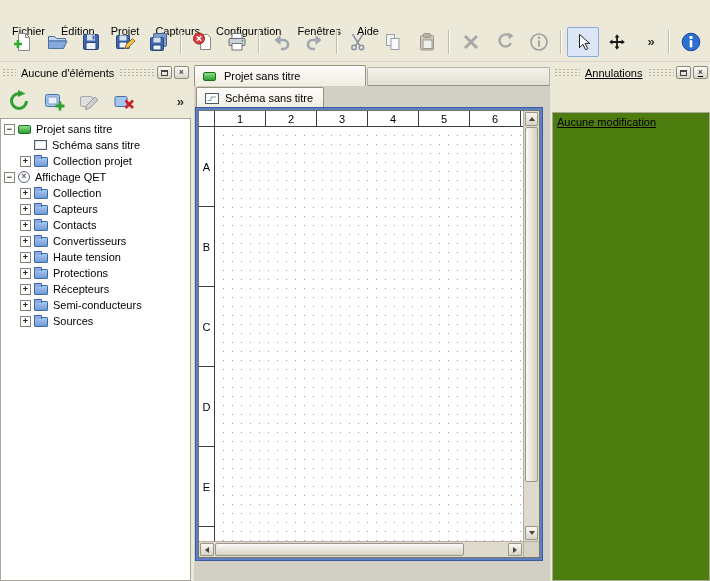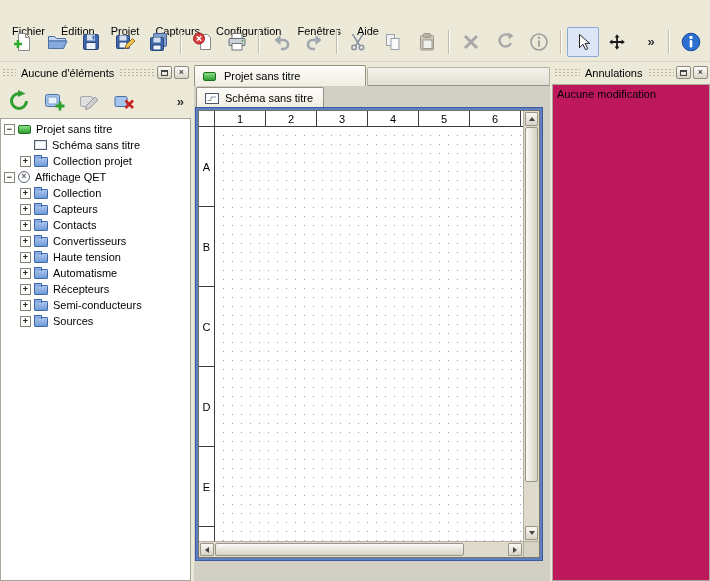--- a/index.html
+++ b/index.html
@@ -15,21 +15,21 @@
 .tbtn{width:32px;height:30px;display:flex;align-items:center;justify-content:center;border:1px solid transparent;border-radius:2px;margin:0 1px;flex:0 0 auto;}
 .tbtn.pressed{background:#dce6f6;border-color:#8aa8d8;}
 .tsep{width:2px;height:24px;margin:0 4px;border-left:1px solid #c0bcb0;border-right:1px solid #fdfcf8;flex:0 0 auto;}
 .chev{font-size:13px;font-weight:bold;color:#333;padding:0 3px;}
 .push-right{margin-left:auto;}
 .about-btn{margin-right:20px;}
 
 
 .dock{position:absolute;display:flex;flex-direction:column;}
 .dock-left{left:0;top:64px;width:191px;height:517px;}
-.dock-right{left:552px;top:64px;width:158px;height:517px;}
+.dock-right{left:552px;top:64px;width:158px;height:517px;text-decoration:underline;}
 .dock-title{flex:0 0 17px;display:flex;align-items:center;padding:0 2px;margin-bottom:3px;}
 .dots{flex:1;height:9px;align-self:center;background-image:radial-gradient(#b4b0a0 1px,rgba(0,0,0,0) 1.1px);background-size:4px 3px;}
 .dots.lead{flex:0 0 14px;}
 .dots.lead-wide{flex:0 0 26px;}
 .dock-title-label{padding:0 5px;white-space:nowrap;}
 .dock-btn{flex:0 0 15px;width:15px;height:13px;margin-left:2px;border:1px solid #8e8a7e;background:linear-gradient(#fefdfb,#d8d4c6);display:flex;align-items:center;justify-content:center;font-size:9px;line-height:1;border-radius:2px;}
 .float-glyph{width:7px;height:6px;border:1px solid #444;border-top-width:2px;}
 
 
 .panel-toolbar{flex:0 0 34px;display:flex;align-items:center;gap:5px;padding:0 4px;}
@@ -80,21 +80,21 @@
 .sbtn.left{left:1px;}.sbtn.right{right:1px;}
 .vthumb{position:absolute;left:1px;right:1px;top:16px;height:calc(100% - 75px);background:linear-gradient(90deg,#fbfaf6,#d6d2c4);border:1px solid #9a968a;border-radius:2px;}
 .hthumb{position:absolute;top:1px;bottom:1px;left:16px;width:calc(100% - 75px);background:linear-gradient(#fbfaf6,#d6d2c4);border:1px solid #9a968a;border-radius:2px;}
 .tri{width:0;height:0;}
 .tri.up{border-left:3.5px solid transparent;border-right:3.5px solid transparent;border-bottom:4px solid #444;}
 .tri.down{border-left:3.5px solid transparent;border-right:3.5px solid transparent;border-top:4px solid #444;}
 .tri.left{border-top:3.5px solid transparent;border-bottom:3.5px solid transparent;border-right:4px solid #444;}
 .tri.right{border-top:3.5px solid transparent;border-bottom:3.5px solid transparent;border-left:4px solid #444;}
 
 
-.undo-list{flex:1;background:#be185d;border:1px solid #aaa79a;overflow:hidden;}
+.undo-list{flex:1;background:#4d7c0f;border:1px solid #aaa79a;overflow:hidden;margin-top:28px;}
 .undo-entry{padding:3px 4px;}
 </style>
 </head>
 <body>
 
 <div class="app">
 
   <div class="menubar">
     <span class="menu-item">Fichier</span>
     <span class="menu-item">Édition</span>
@@ -319,21 +319,21 @@
           <span class="tlabel">Convertisseurs</span>
         </div>
         <div class="trow" style="padding-left: 19px;">
           <span class="texp">+</span>
           <span class="ticon ti-folder"></span>
           <span class="tlabel">Haute tension</span>
         </div>
         <div class="trow" style="padding-left: 19px;">
           <span class="texp">+</span>
           <span class="ticon ti-folder"></span>
-          <span class="tlabel">Automatisme</span>
+          <span class="tlabel">Protections</span>
         </div>
         <div class="trow" style="padding-left: 19px;">
           <span class="texp">+</span>
           <span class="ticon ti-folder"></span>
           <span class="tlabel">Récepteurs</span>
         </div>
         <div class="trow" style="padding-left: 19px;">
           <span class="texp">+</span>
           <span class="ticon ti-folder"></span>
           <span class="tlabel">Semi-conducteurs</span>

